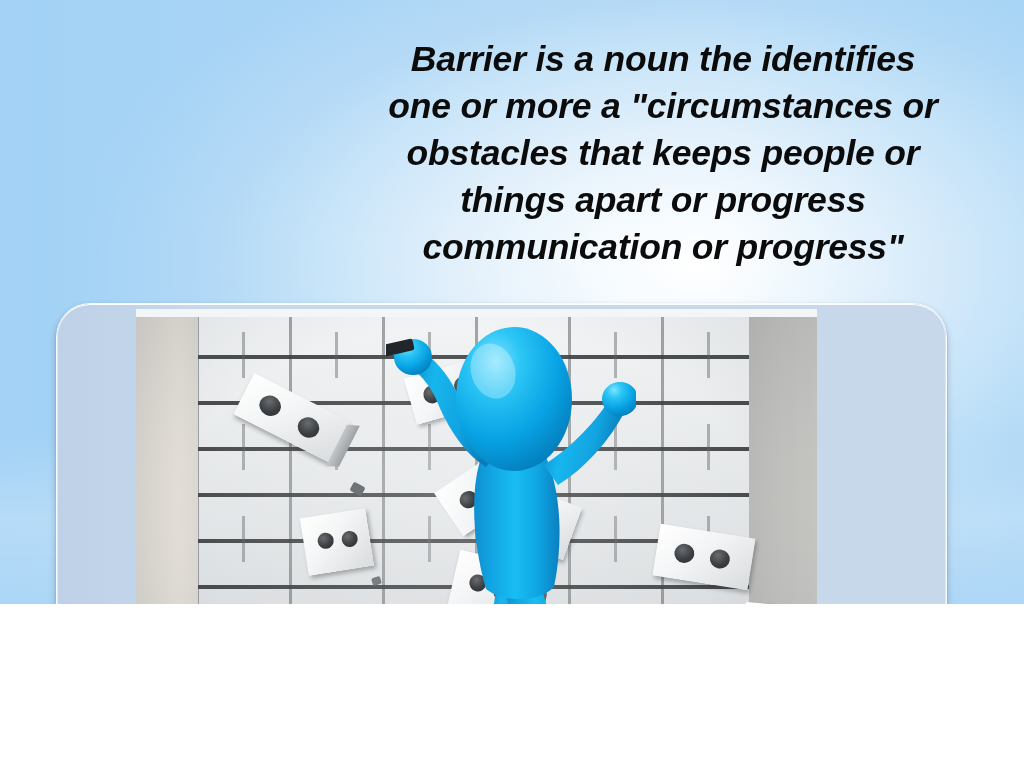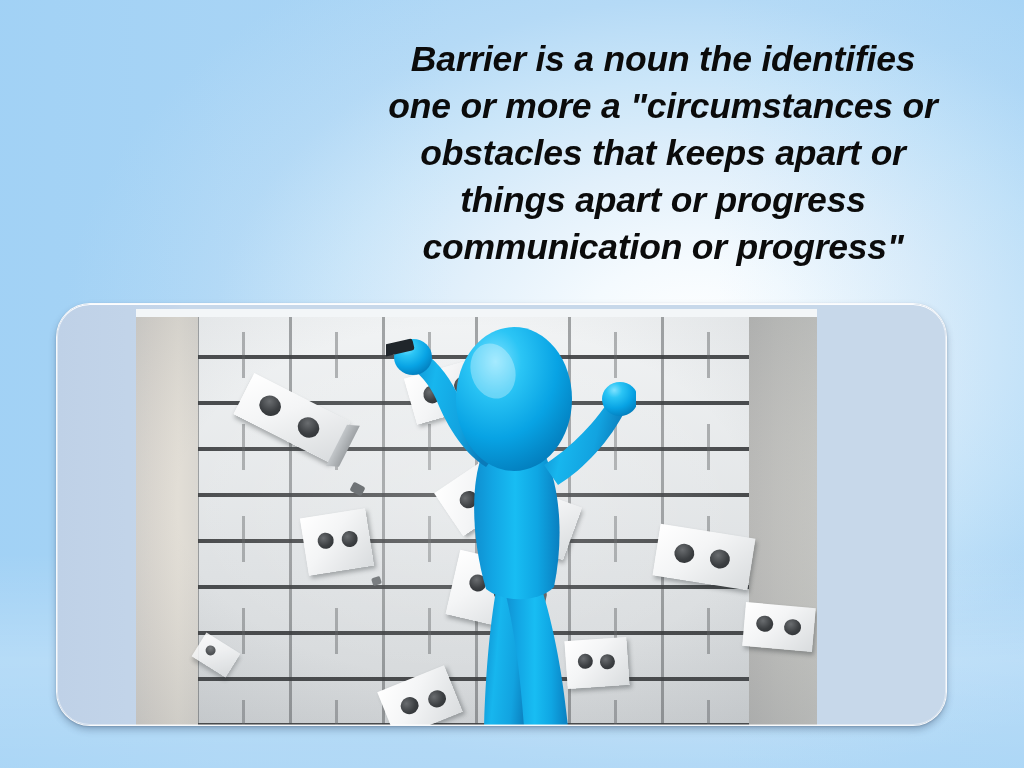--- a/index.html
+++ b/index.html
@@ -11,21 +11,21 @@
   }
 
   body {
     font-family: "Liberation Sans", sans-serif;
   }
 
   
   #slide {
     position: relative;
     width: 1024px;
-    height: 768px;
+    height: 604px;
     overflow: hidden;
     background:
       radial-gradient(ellipse 62% 58% at 68% 44%,
           #ffffff 0%,
           #f4fafe 18%,
           #e2f0fb 38%,
           #cbe6f9 58%,
           #b5daf6 76%,
           #a8d4f5 100%);
   }
@@ -267,21 +267,21 @@
 </head>
 <body>
 
 <div id="slide">
 
   <div class="bg-sheen"></div>
 
   <div id="title-block">
     <span class="title-line">Barrier is a noun the identifies</span>
     <span class="title-line">one or more a "circumstances or</span>
-    <span class="title-line">obstacles that keeps apart or</span>
+    <span class="title-line">obstacles that keeps people or</span>
     <span class="title-line">things apart or progress</span>
     <span class="title-line">communication or progress"</span>
   </div>
 
   <div id="photo-frame">
     <div class="frame-gloss"></div>
 
     <div id="picture">
       <div class="matte"></div>
 

